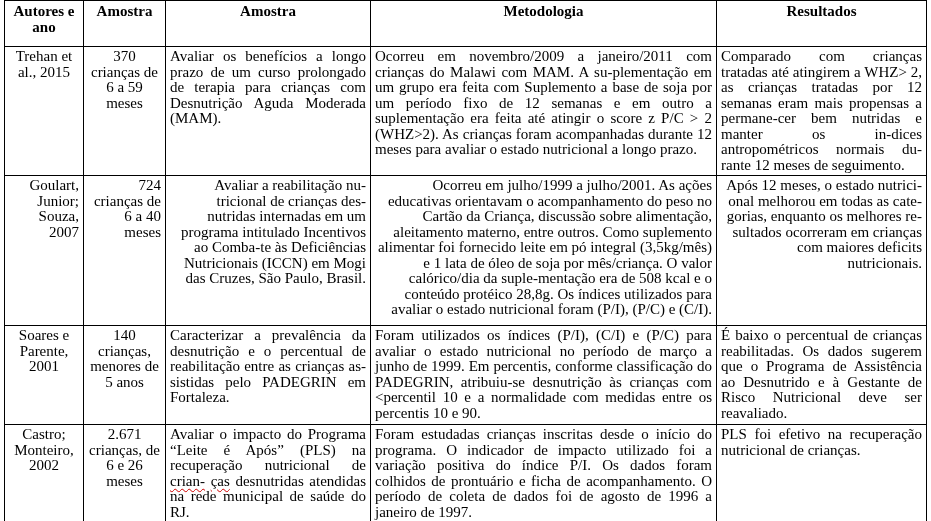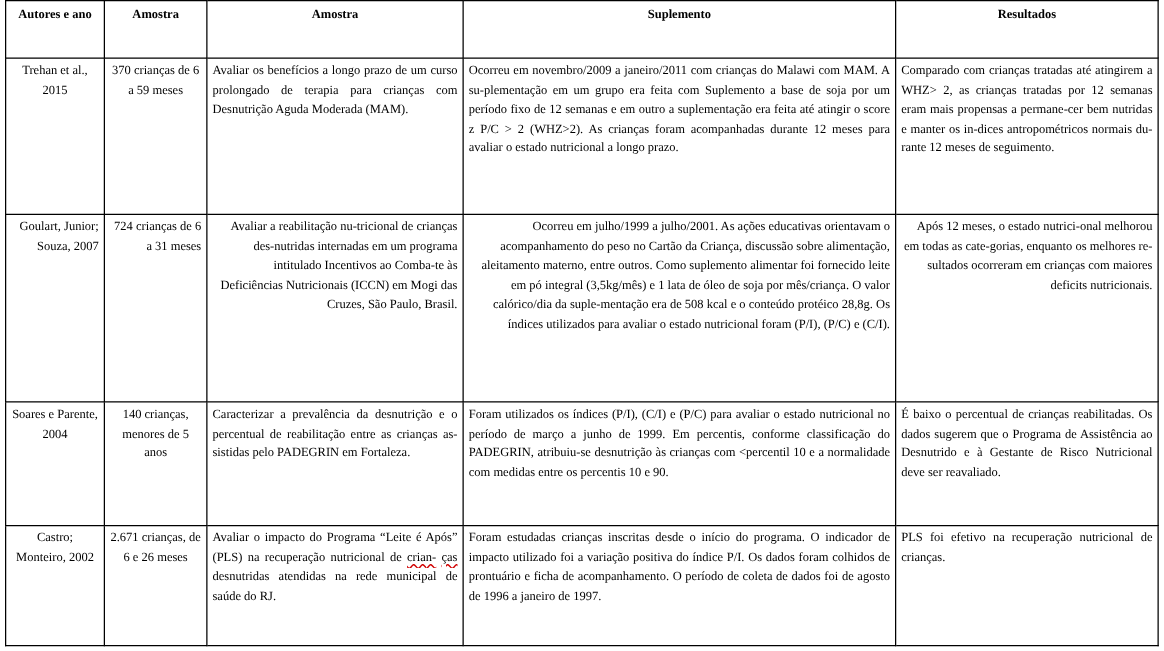--- a/index.html
+++ b/index.html
@@ -19,21 +19,21 @@
     position: absolute;
     left: 4px;
     top: 0px;
     border-collapse: collapse;
     table-layout: fixed;
     width: 922px;
   }
   table.review th, table.review td {
     border: 1px solid #000;
     vertical-align: top;
-    font-size: 10px;
+    font-size: 15px;
     line-height: 15.5px;
     padding: 2px 4px 2px 4px;
     overflow: hidden;
   }
   table.review th {
     font-weight: bold;
     text-align: center;
     height: 40px;
     padding-top: 3px;
   }
@@ -58,41 +58,41 @@
     <col style="width:82px">
     <col style="width:205px">
     <col style="width:346px">
     <col style="width:210px">
   </colgroup>
   <thead>
     <tr>
       <th>Autores e ano</th>
       <th>Amostra</th>
       <th>Amostra</th>
-      <th>Suplemento</th>
+      <th>Metodologia</th>
       <th>Resultados</th>
     </tr>
   </thead>
   <tbody>
     <tr class="r1">
       <td class="center">Trehan et al., 2015</td>
       <td class="center">370 crianças de 6 a 59 meses</td>
       <td class="justify">Avaliar os benefícios a longo prazo de um curso prolongado de terapia para crianças com Desnutrição Aguda Moderada (MAM).</td>
       <td class="justify">Ocorreu em novembro/2009 a janeiro/2011 com crianças do Malawi com MAM. A su-plementação em um grupo era feita com Suplemento a base de soja por um período fixo de 12 semanas e em outro a suplementação era feita até atingir o score z P/C &gt; 2 (WHZ&gt;2). As crianças foram acompanhadas durante 12 meses para avaliar o estado nutricional a longo prazo.</td>
       <td class="justify">Comparado com crianças tratadas até atingirem a WHZ&gt; 2, as crianças tratadas por 12 semanas eram mais propensas a permane-cer bem nutridas e manter os in-dices antropométricos normais du-rante 12 meses de seguimento.</td>
     </tr>
     <tr class="r2">
       <td class="center">Goulart, Junior; Souza, 2007</td>
-      <td class="center">724 crianças de 6 a 31 meses</td>
+      <td class="center">724 crianças de 6 a 40 meses</td>
       <td class="justify">Avaliar a reabilitação nu-tricional de crianças des-nutridas internadas em um programa intitulado Incentivos ao Comba-te às Deficiências Nutricionais (ICCN) em Mogi das Cruzes, São Paulo, Brasil.</td>
       <td class="justify">Ocorreu em julho/1999 a julho/2001. As ações educativas orientavam o acompanhamento do peso no Cartão da Criança, discussão sobre alimentação, aleitamento materno, entre outros. Como suplemento alimentar foi fornecido leite em pó integral (3,5kg/mês) e 1 lata de óleo de soja por mês/criança. O valor calórico/dia da suple-mentação era de 508 kcal e o conteúdo protéico 28,8g. Os índices utilizados para avaliar o estado nutricional foram (P/I), (P/C) e (C/I).</td>
       <td class="justify">Após 12 meses, o estado nutrici-onal melhorou em todas as cate-gorias, enquanto os melhores re-sultados ocorreram em crianças com maiores deficits nutricionais.</td>
     </tr>
     <tr class="r3">
-      <td class="center">Soares e Parente, 2004</td>
+      <td class="center">Soares e Parente, 2001</td>
       <td class="center">140 crianças, menores de 5 anos</td>
       <td class="justify">Caracterizar a prevalência da desnutrição e o percentual de reabilitação entre as crianças as-sistidas pelo PADEGRIN em Fortaleza.</td>
       <td class="justify">Foram utilizados os índices (P/I), (C/I) e (P/C) para avaliar o estado nutricional no período de março a junho de 1999. Em percentis, conforme classificação do PADEGRIN, atribuiu-se desnutrição às crianças com &lt;percentil 10 e a normalidade com medidas entre os percentis 10 e 90.</td>
       <td class="justify">É baixo o percentual de crianças reabilitadas. Os dados sugerem que o Programa de Assistência ao Desnutrido e à Gestante de Risco Nutricional deve ser reavaliado.</td>
     </tr>
     <tr class="r4">
       <td class="center">Castro; Monteiro, 2002</td>
       <td class="center">2.671 crianças, de 6 e 26 meses</td>
       <td class="justify"><span>Avaliar o impacto do Programa “Leite é Após” (PLS) na recuperação nutricional de </span><span class="spell">crian-</span> <span class="spell">ças</span><span> desnutridas atendidas na rede municipal de saúde do RJ.</span></td>
       <td class="justify">Foram estudadas crianças inscritas desde o início do programa. O indicador de impacto utilizado foi a variação positiva do índice P/I. Os dados foram colhidos de prontuário e ficha de acompanhamento. O período de coleta de dados foi de agosto de 1996 a janeiro de 1997.</td>

